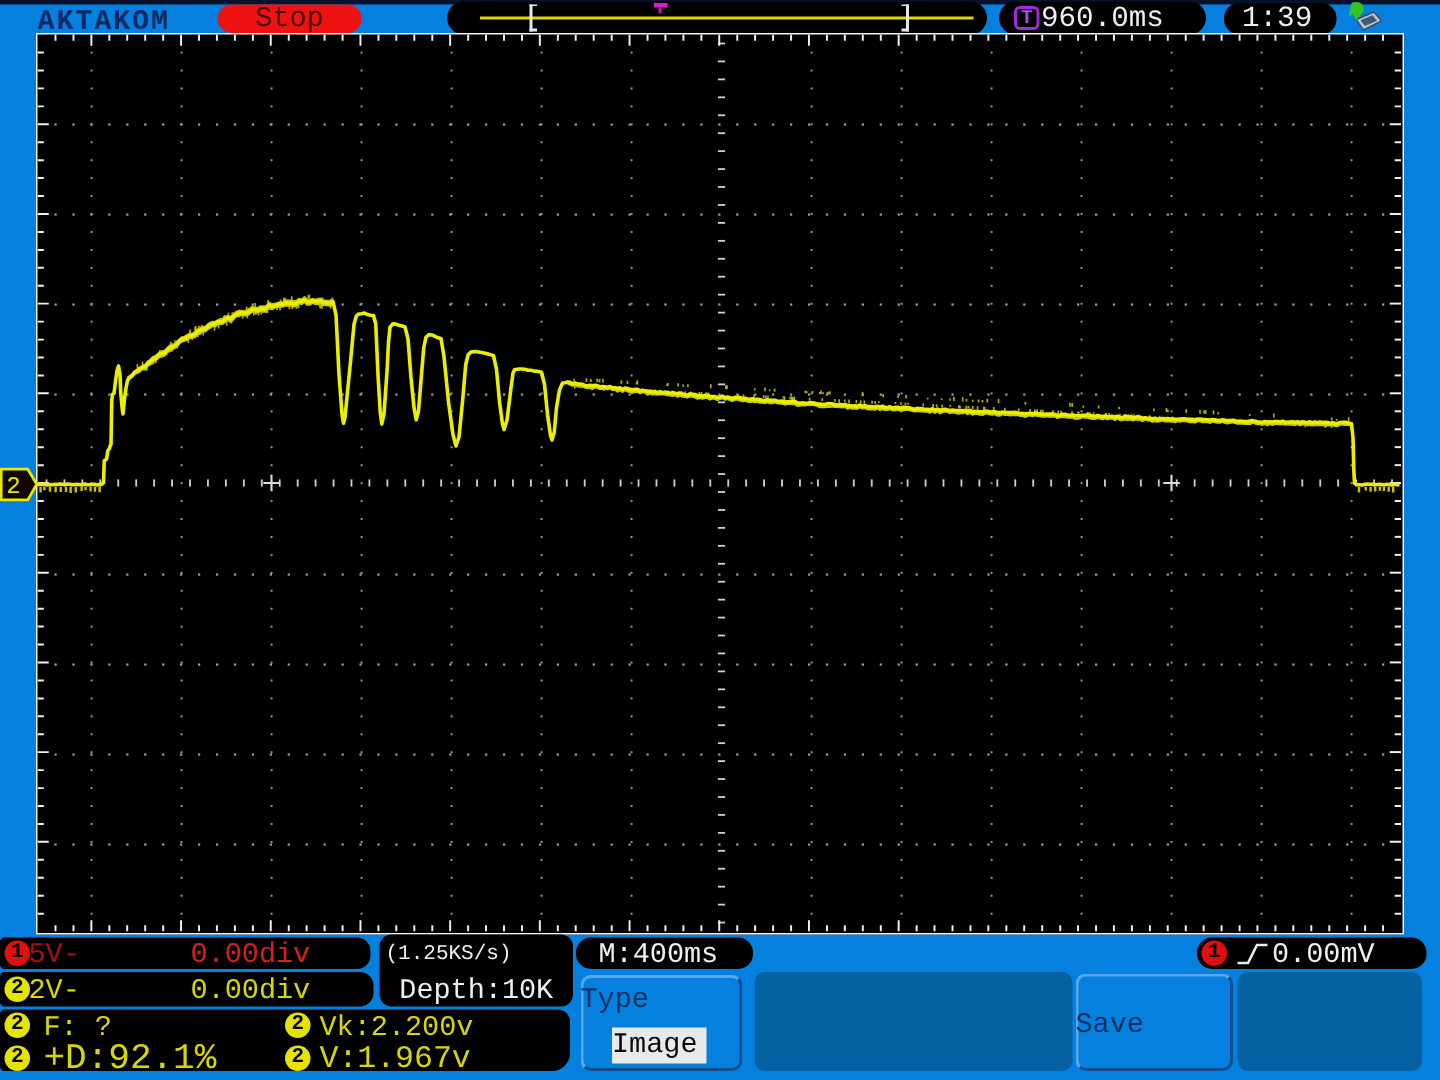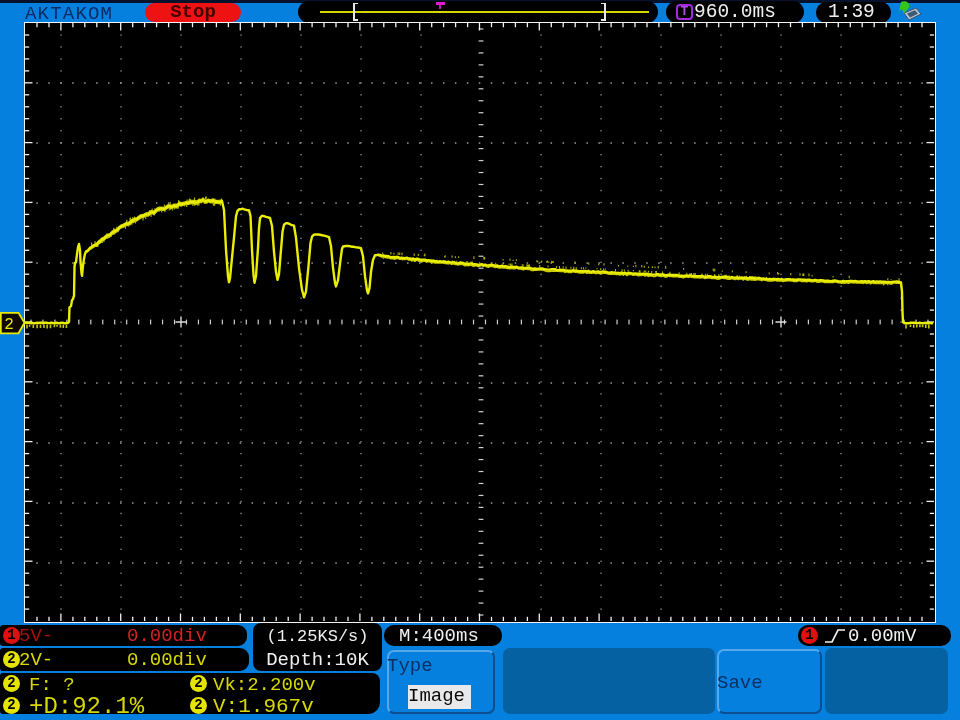--- a/index.html
+++ b/index.html
@@ -6,22 +6,22 @@
 body{font-family:"Liberation Mono",monospace;background:#0680de;position:relative}
 .abs{position:absolute}
 .pill{position:absolute;background:#000;border-radius:11px}
 .circ{position:absolute;width:17px;height:17px;border-radius:50%;color:#000;
 font-size:14px;font-weight:bold;text-align:center;line-height:17px}
 </style></head>
 <body>
 
 <div class="abs" style="left:0;top:0;width:960px;height:2.5px;background:#06122c"></div>
 
-<div class="abs" style="left:25px;top:4.5px;width:110px;height:20px;font-size:19px;line-height:19px;color:#0a2a66;font-weight:normal;letter-spacing:1.2px">AKTAKOM</div>
-<div class="abs" style="left:145px;top:2.5px;width:96px;height:19.5px;background:#ee1212;border-radius:10px;text-align:center;font-size:19px;line-height:19px;color:#470000;font-weight:bold">Stop</div>
+<div class="abs" style="left:25px;top:4.5px;width:110px;height:20px;font-size:19px;line-height:19px;color:#0a2a66;font-weight:bold;letter-spacing:1.2px">AKTAKOM</div>
+<div class="abs" style="left:145px;top:2.5px;width:96px;height:19.5px;background:#ee1212;border-radius:10px;text-align:center;font-size:19px;line-height:19px;color:#470000;font-weight:normal">Stop</div>
 
 <div class="pill" style="left:298px;top:1px;width:360px;height:22px"></div>
 <div class="abs" style="left:320px;top:10.5px;width:329px;height:2px;background:#d8d800"></div>
 <div class="abs" style="left:353px;top:2.5px;width:2px;height:18.5px;background:#e8e8e8"></div>
 <div class="abs" style="left:353px;top:2.5px;width:5px;height:1.8px;background:#e8e8e8"></div>
 <div class="abs" style="left:353px;top:19.2px;width:5px;height:1.8px;background:#e8e8e8"></div>
 <div class="abs" style="left:604px;top:2.5px;width:2px;height:18.5px;background:#e8e8e8"></div>
 <div class="abs" style="left:601px;top:2.5px;width:5px;height:1.8px;background:#e8e8e8"></div>
 <div class="abs" style="left:601px;top:19.2px;width:5px;height:1.8px;background:#e8e8e8"></div>
 
@@ -1729,21 +1729,21 @@
 <div class="circ" style="left:3px;top:627px;background:#e01010">1</div>
 <div class="abs" style="left:19px;top:627px;height:19px;font-size:19px;line-height:19px;color:#a81010">5V-</div>
 <div class="abs" style="left:127px;top:627px;height:19px;font-size:19px;line-height:19px;color:#d42020">0.00div</div>
 
 <div class="abs" style="left:0;top:648px;width:249px;height:22.5px;background:#000;border-radius:3px 9px 9px 3px"></div>
 <div class="circ" style="left:3px;top:650.5px;background:#e4e400">2</div>
 <div class="abs" style="left:19px;top:650.5px;height:19px;font-size:19px;line-height:19px;color:#d8d800">2V-</div>
 <div class="abs" style="left:127px;top:650.5px;height:19px;font-size:19px;line-height:19px;color:#d8d800">0.00div</div>
 
 <div class="abs" style="left:252.5px;top:623px;width:129px;height:47.5px;background:#000;border-radius:8px"></div>
-<div class="abs" style="left:257px;top:627px;width:121px;height:19px;font-size:17px;line-height:19px;color:#efefef;text-align:center">(1.25KS/s)</div>
+<div class="abs" style="left:257px;top:627px;width:121px;height:19px;font-size:14px;line-height:19px;color:#efefef;">(1.25KS/s)</div>
 <div class="abs" style="left:257px;top:650.5px;width:121px;height:19px;font-size:19px;line-height:19px;color:#efefef;text-align:center">Depth:10K</div>
 
 <div class="pill" style="left:384px;top:624.5px;width:118px;height:21.5px;border-radius:10px"></div>
 <div class="abs" style="left:399px;top:627px;height:19px;font-size:19px;line-height:19px;color:#efefef">M:400ms</div>
 
 <div class="abs" style="left:0;top:672.5px;width:380px;height:41.5px;background:#000;border-radius:3px 8px 12px 3px"></div>
 <div class="circ" style="left:3px;top:675px;background:#e4e400">2</div>
 <div class="abs" style="left:29px;top:675.5px;height:19px;font-size:19px;line-height:19px;color:#d8d800">F:&nbsp;?</div>
 <div class="circ" style="left:190px;top:675px;background:#e4e400">2</div>
 <div class="abs" style="left:213px;top:675.5px;height:19px;font-size:19px;line-height:19px;color:#d8d800">Vk:2.200v</div>

